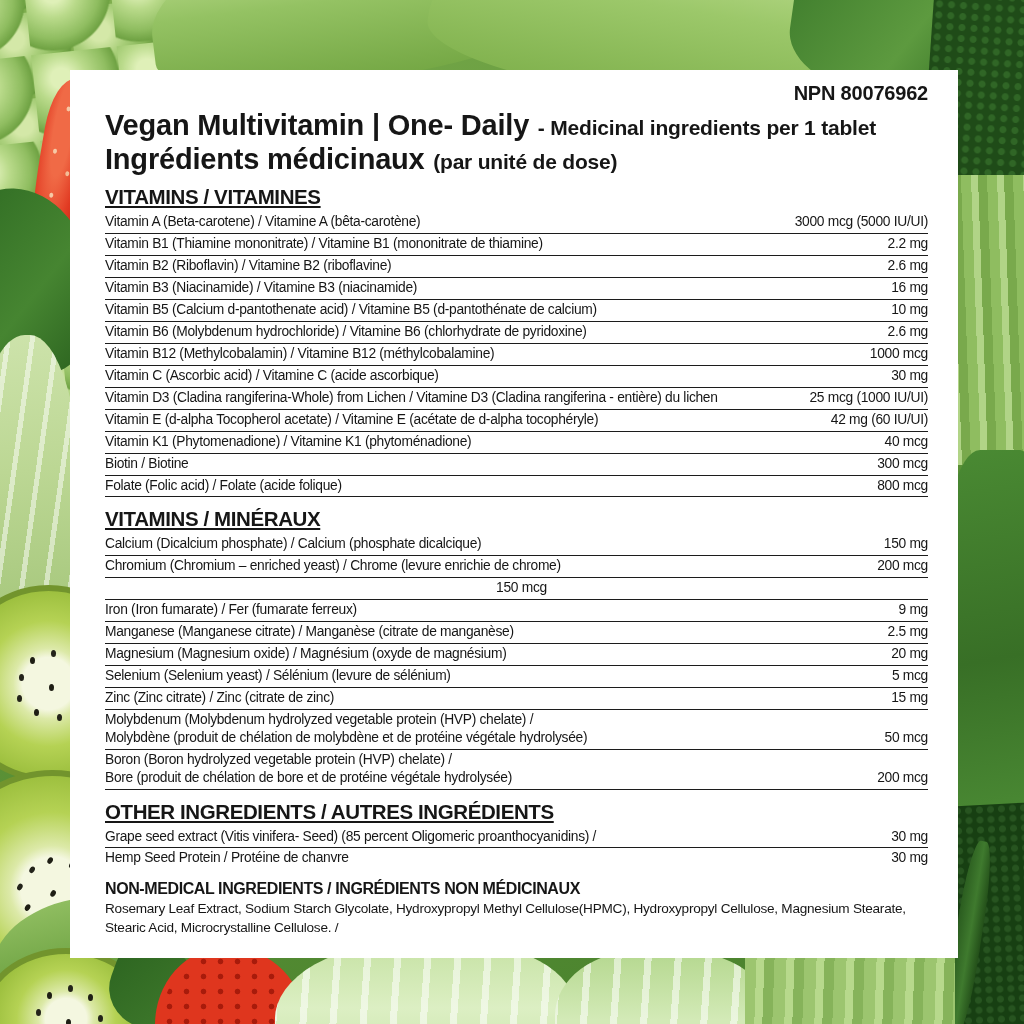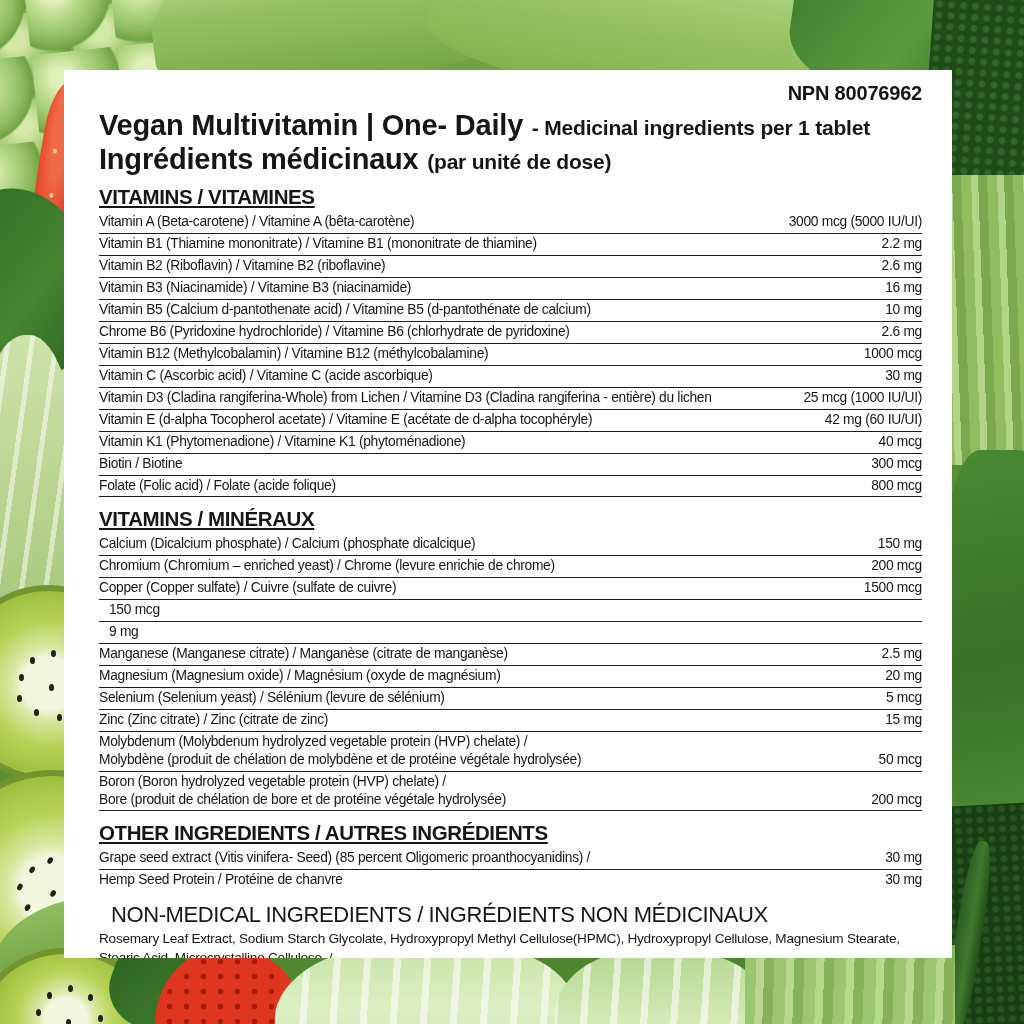--- a/index.html
+++ b/index.html
@@ -68,33 +68,33 @@
     background:repeating-linear-gradient(88deg,#8fbd60 0 10px,#b1d487 10px 17px,#79a94c 17px 26px);}
   .leafyR{left:940px;top:450px;width:100px;height:380px;border-radius:40% 20% 30% 40%;
     background:linear-gradient(170deg,#4a8a33,#386f26 55%,#4c8c35);}
   .broccoliBR{left:925px;top:805px;width:115px;height:240px;transform:rotate(-3deg);
     background-color:#173f12;
     background-image:radial-gradient(circle, #275420 0 3px, rgba(0,0,0,0) 4px);background-size:11px 10px;}
   .stalkBR{left:955px;top:840px;width:26px;height:200px;border-radius:40%;transform:rotate(9deg);
     background:linear-gradient(90deg,#2a5c1f,#3f7a2e 55%,#234f19);}
 
   
-  .card{position:absolute;left:64px;top:70px;width:888px;height:888px;background:#ffffff;
+  .card{position:absolute;left:70px;top:70px;width:888px;height:888px;background:#ffffff;
     box-sizing:border-box;padding:8px 30px 12px 35px;overflow:hidden;letter-spacing:-0.2px;}
   .npn{text-align:right;font-weight:bold;font-size:20px;margin:4px 0 2px;}
   .titleline{font-weight:bold;line-height:1.07;margin:0;}
   .t-big{font-size:29px;}
   .t-small{font-size:21px;}
   .sec-h{font-weight:bold;font-size:20.5px;margin:10px 0 3px;letter-spacing:-0.4px;text-decoration:underline;}
-  .row{display:flex;justify-content:flex-start;align-items:flex-end;
+  .row{display:flex;justify-content:center;align-items:flex-end;
     border-bottom:1.6px solid #1c1c1c;padding:1px 0 2px;font-size:13.8px;line-height:1.3;letter-spacing:-0.3px;}
   .sec-2 .row:last-child{border-bottom:none;gap:19px;}
   .nm{flex:1 1 auto;}
   .amt{white-space:nowrap;margin-left:10px;}
-  .nonmed-h{font-weight:normal;font-size:22px;margin:11px 12px 2px;letter-spacing:-0.4px;}
+  .nonmed-h{font-weight:bold;font-size:16px;margin:11px 0 2px;letter-spacing:-0.4px;}
   .nonmed p{margin:0 0 3px;font-size:13.6px;line-height:1.38;letter-spacing:-0.25px;}
 </style>
 </head>
 <body>
 
 <div class="bg">
   <div class="blob peas"></div>
   <div class="blob pod1"></div>
   <div class="blob pod2"></div>
   <div class="blob leafytop"></div>
@@ -158,21 +158,21 @@
           <div class="amt">16 mg</div>
         </div>
         <div class="row">
           <div class="nm">
             <div>Vitamin B5 (Calcium d-pantothenate acid) / Vitamine B5 (d-pantothénate de calcium)</div>
           </div>
           <div class="amt">10 mg</div>
         </div>
         <div class="row">
           <div class="nm">
-            <div>Chrome B6 (Pyridoxine hydrochloride) / Vitamine B6 (chlorhydrate de pyridoxine)</div>
+            <div>Vitamin B6 (Molybdenum hydrochloride) / Vitamine B6 (chlorhydrate de pyridoxine)</div>
           </div>
           <div class="amt">2.6 mg</div>
         </div>
         <div class="row">
           <div class="nm">
             <div>Vitamin B12 (Methylcobalamin) / Vitamine B12 (méthylcobalamine)</div>
           </div>
           <div class="amt">1000 mcg</div>
         </div>
         <div class="row">
@@ -220,29 +220,26 @@
           </div>
           <div class="amt">150 mg</div>
         </div>
         <div class="row">
           <div class="nm">
             <div>Chromium (Chromium – enriched yeast) / Chrome (levure enrichie de chrome)</div>
           </div>
           <div class="amt">200 mcg</div>
         </div>
         <div class="row">
-          <div class="nm">
-            <div>Copper (Copper sulfate) / Cuivre (sulfate de cuivre)</div>
-          </div>
-          <div class="amt">1500 mcg</div>
-        </div>
-        <div class="row">
           <div class="amt">150 mcg</div>
         </div>
         <div class="row">
+          <div class="nm">
+            <div>Iron (Iron fumarate) / Fer (fumarate ferreux)</div>
+          </div>
           <div class="amt">9 mg</div>
         </div>
         <div class="row">
           <div class="nm">
             <div>Manganese (Manganese citrate) / Manganèse (citrate de manganèse)</div>
           </div>
           <div class="amt">2.5 mg</div>
         </div>
         <div class="row">
           <div class="nm">

